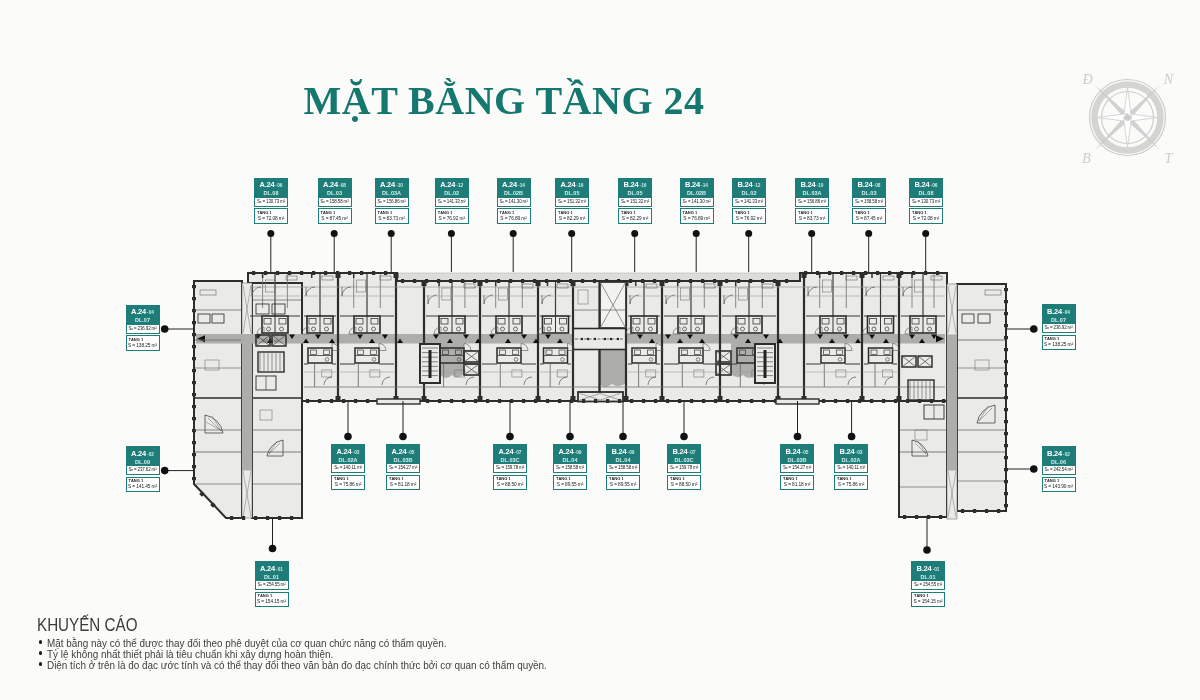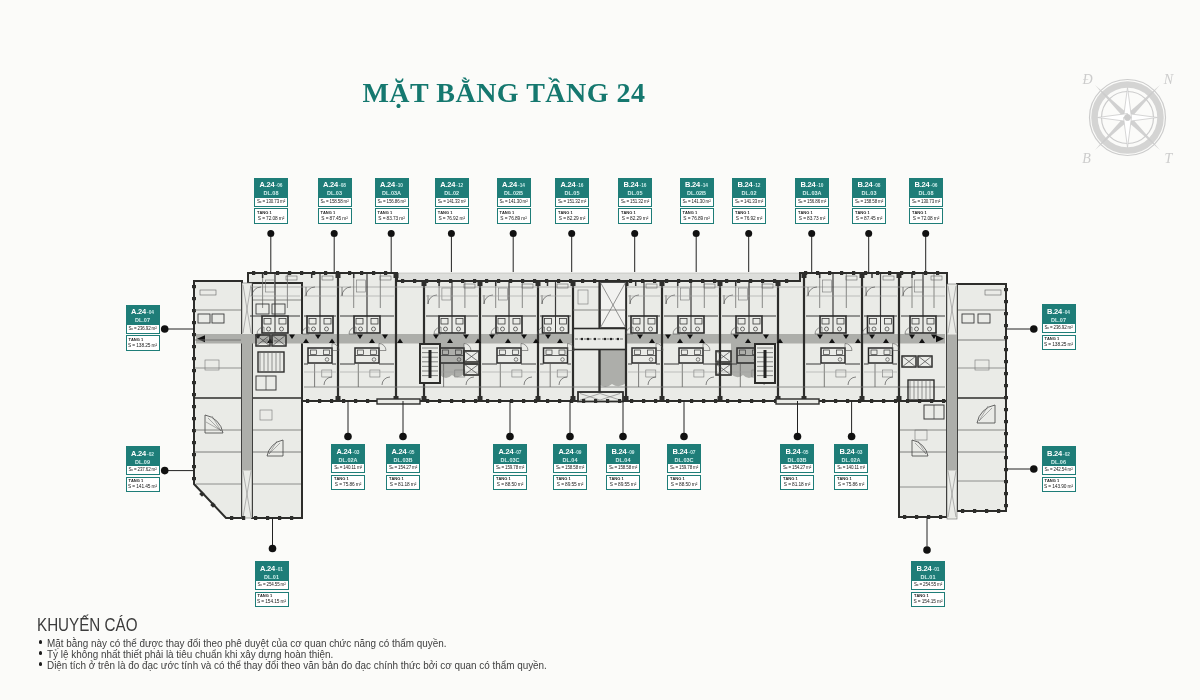--- a/index.html
+++ b/index.html
@@ -1,17 +1,17 @@
 <!DOCTYPE html>
 <html><head><meta charset="utf-8">
 <style>
 * { margin:0; padding:0; box-sizing:border-box; }
 html,body { width:1200px; height:700px; background:#fbfbf9; font-family:"Liberation Sans",sans-serif; overflow:hidden; }
 .title { position:absolute; left:0; top:77px; width:1008px; text-align:center;
-  font-family:"Liberation Serif",serif; font-weight:bold; font-size:28px; color:#15786f; letter-spacing:0.5px; }
+  font-family:"Liberation Serif",serif; font-weight:bold; font-size:40px; color:#15786f; letter-spacing:0.5px; }
 .lb { position:absolute; width:34px; text-align:center; line-height:1; font-size:4px; }
 .b1 { border:1px solid #1e7d78; background:#fff; height:29px; overflow:hidden; }
 .hd { background:#1e7d78; color:#fff; height:19px; padding-top:2.5px; }
 .nm { font-size:7.5px; font-weight:bold; letter-spacing:-0.2px; }
 .nn { font-size:4.8px; font-weight:bold; color:#c9ebe9; }
 .dl { display:block; margin-top:2.5px; font-size:5.5px; font-weight:bold; color:#d4f0ee; }
 .sx { font-size:4.5px; color:#1a1a1a; height:8px; line-height:8px; letter-spacing:-0.15px; }
 .xs { font-size:3.5px; }
 .b2 { border:1px solid #1e7d78; background:#fff; margin-top:1.5px; height:15.5px; overflow:hidden; }
 .tg { font-size:4px; font-weight:bold; color:#222; text-align:left; padding:1.8px 0 0 2px; }

